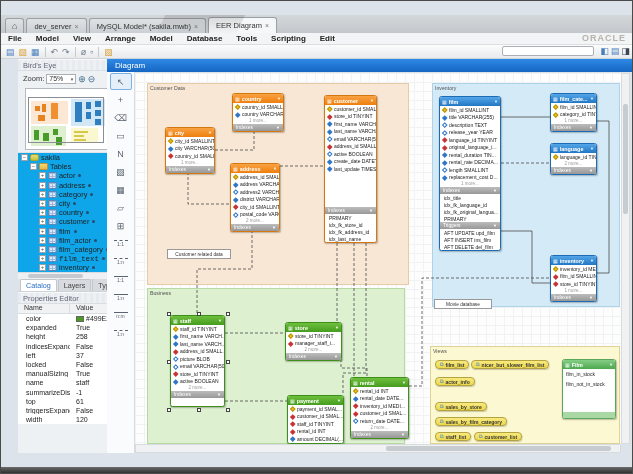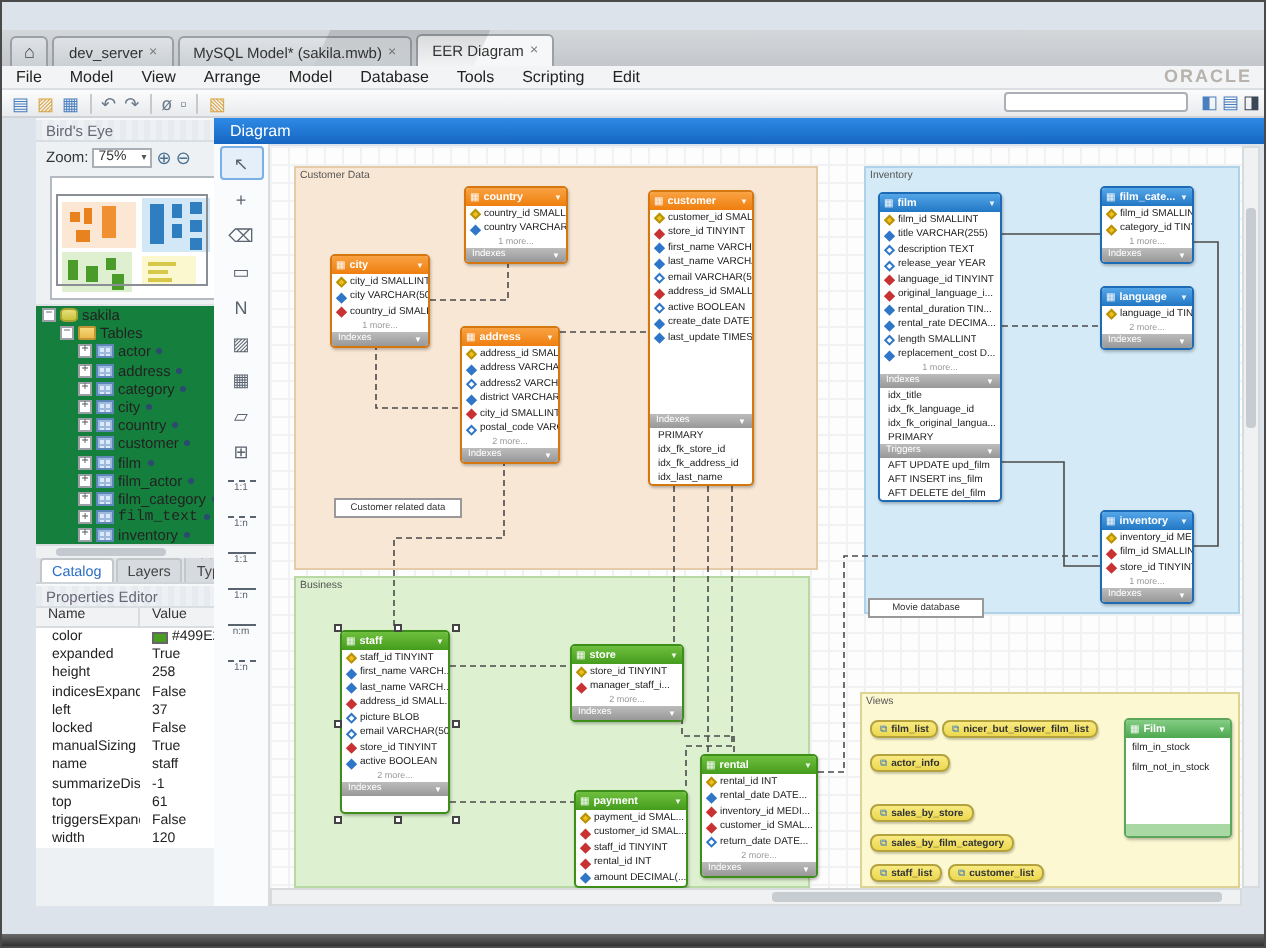--- a/index.html
+++ b/index.html
@@ -21,21 +21,21 @@
     background:linear-gradient(180deg,#d4d7da,#c3c7cb);z-index:5;}
   #tabs{position:absolute;left:4px;bottom:0;display:flex;align-items:flex-end;height:16px;}
   .tab{display:flex;align-items:center;gap:3px;height:15px;padding:0 7px;margin-right:2px;
     font-size:7.5px;color:#333;background:linear-gradient(#dfe2e5,#cbd0d4);
     border:1px solid #9aa0a6;border-bottom:none;border-radius:3px 3px 0 0;}
   .tab.active{background:#f6f7f8;height:16px;}
   .tab .tab-close{color:#777;font-size:7px;}
   .tab.home{padding:0 6px;font-size:9px;color:#444;}
   #menubar{position:absolute;left:0;top:32px;width:633px;height:12px;background:#f3f4f5;
     border-bottom:1px solid #dcdfe2;z-index:5;display:flex;align-items:center;}
-  .menu-item{font-size:8px;color:#222;padding:0 7px;}
+  .menu-item{font-size:8px;color:#222;padding:0 7px;font-weight:bold;}
   #brand{position:absolute;right:8px;top:0;font-size:9px;font-weight:bold;color:#b7b2ac;letter-spacing:1px;}
   #toolrow{position:absolute;left:0;top:44px;width:633px;height:14px;
     background:linear-gradient(#fcfcfc,#e8eaec);border-bottom:1px solid #cfd3d7;z-index:5;
     display:flex;align-items:center;padding-left:3px;}
   .tbico{font-size:9px;margin:0 2px;color:#6c7a8a;}
   .tbico.b{color:#4a7fbf;} .tbico.y{color:#d9a440;}
   .tbsep{width:1px;height:10px;background:#c6cacd;margin:0 3px;}
   #searchbox{position:absolute;right:40px;top:1px;width:92px;height:10px;border:1px solid #aab0b6;
     border-radius:2px;background:#fff;font-size:7px;padding:0 3px;}
   #paneltoggles{position:absolute;right:4px;top:1px;display:flex;gap:2px;}
@@ -47,21 +47,21 @@
     background:repeating-linear-gradient(90deg,#e7ebef 0 3px,#eef1f4 3px 6px);
     border-top:1px solid #f6f8fa;border-bottom:1px solid #d9dee3;}
   #zoomrow{height:15px;display:flex;align-items:center;padding-left:5px;gap:2px;font-size:7.5px;color:#333;}
   #zoomsel{width:30px;height:10px;border:1px solid #a9afb5;background:#fff;font-size:7px;
     display:flex;align-items:center;justify-content:space-between;padding:0 2px;}
   #zoomsel .car{font-size:5px;color:#555;}
   .mag{font-size:9px;color:#49708f;}
   #minimap{position:relative;margin:2px 7px;width:90px;height:62px;background:#fff;
     border:1px solid #b4bac0;}
   #minimap div{position:absolute;}
-  #tree{background:#15803d;height:120px;position:relative;overflow:hidden;border-top:1px solid #dfe3e7;}
+  #tree{background:#0ea5e9;height:120px;position:relative;overflow:hidden;border-top:1px solid #dfe3e7;}
   .trow2{display:flex;align-items:center;height:9.2px;font-size:7.4px;color:#222;white-space:nowrap;}
   .exp{width:7px;height:7px;border:1px solid #9aa0a6;background:#fff;font-size:6px;line-height:5px;
     text-align:center;color:#555;margin-right:2px;flex:none;}
   .tico{width:9px;height:7px;margin-right:2px;flex:none;}
   .tico.schema{background:linear-gradient(#e8e07a,#c9c23a);border-radius:3px/2px;border:1px solid #a8a232;}
   .tico.folder{background:linear-gradient(#f6d878,#eab94d);border:1px solid #c29434;border-radius:1px;}
   .tico.table{background:
      linear-gradient(#9db9dd 1px,transparent 1px),linear-gradient(90deg,#9db9dd 1px,#dce9f8 1px);
      background-size:3px 3px;border:1px solid #5d87b8;}
   .tdot{width:3px;height:3px;border-radius:50%;background:#2c4a70;margin-left:3px;flex:none;}

